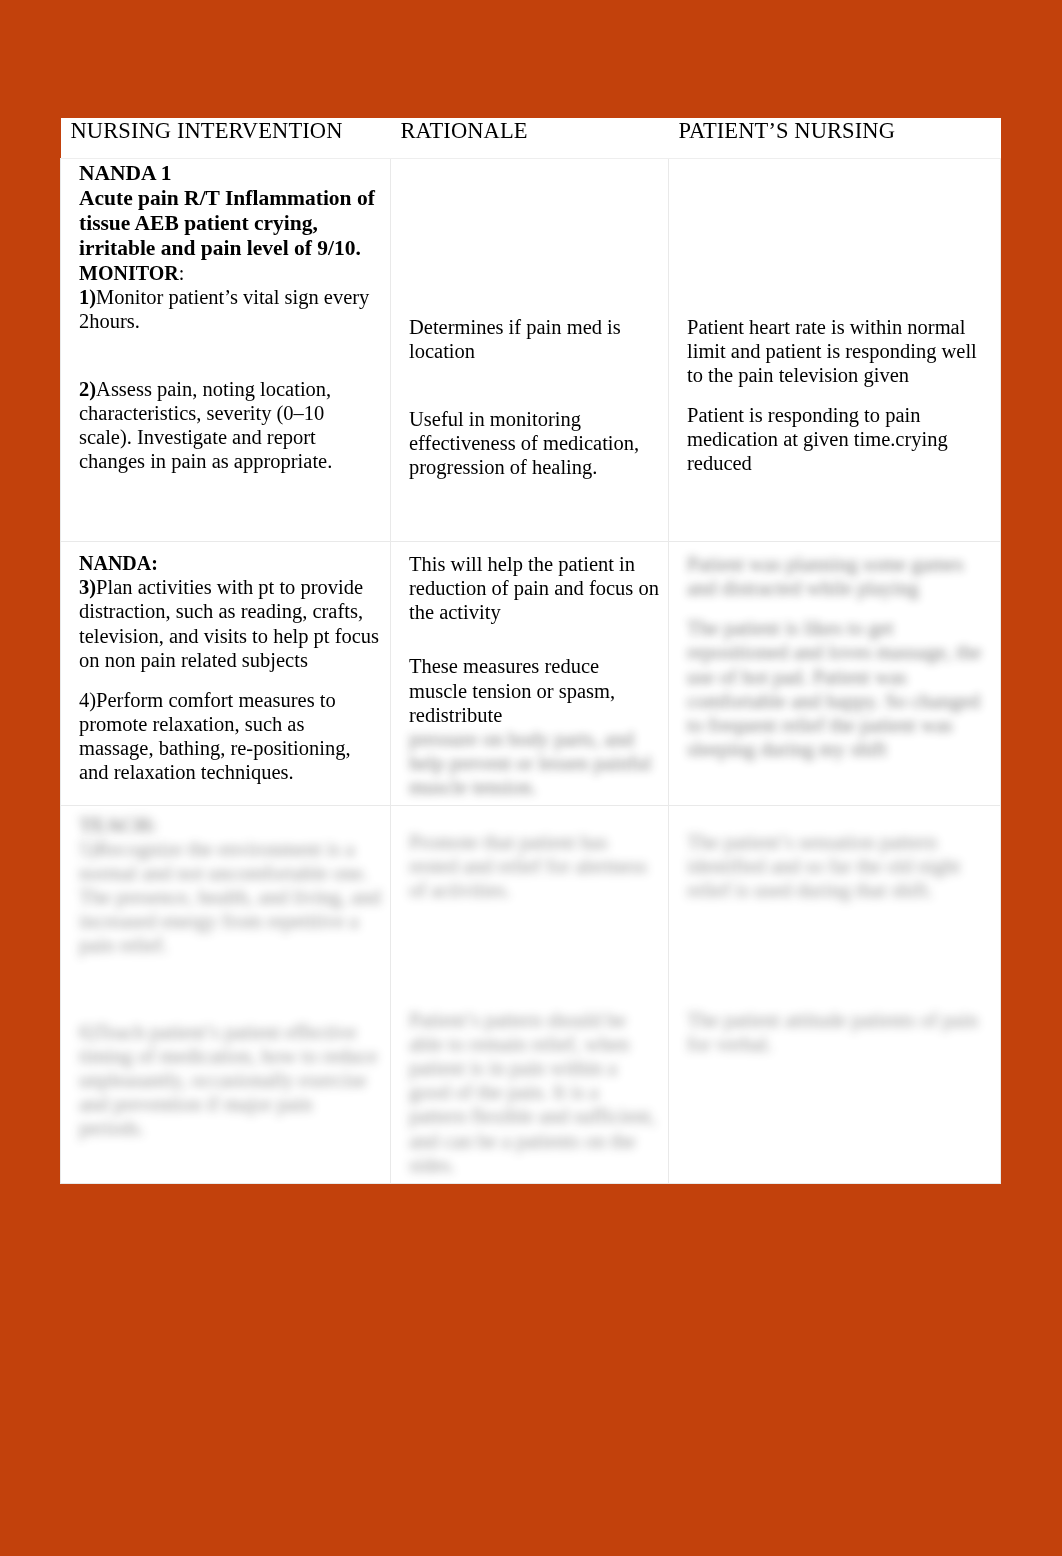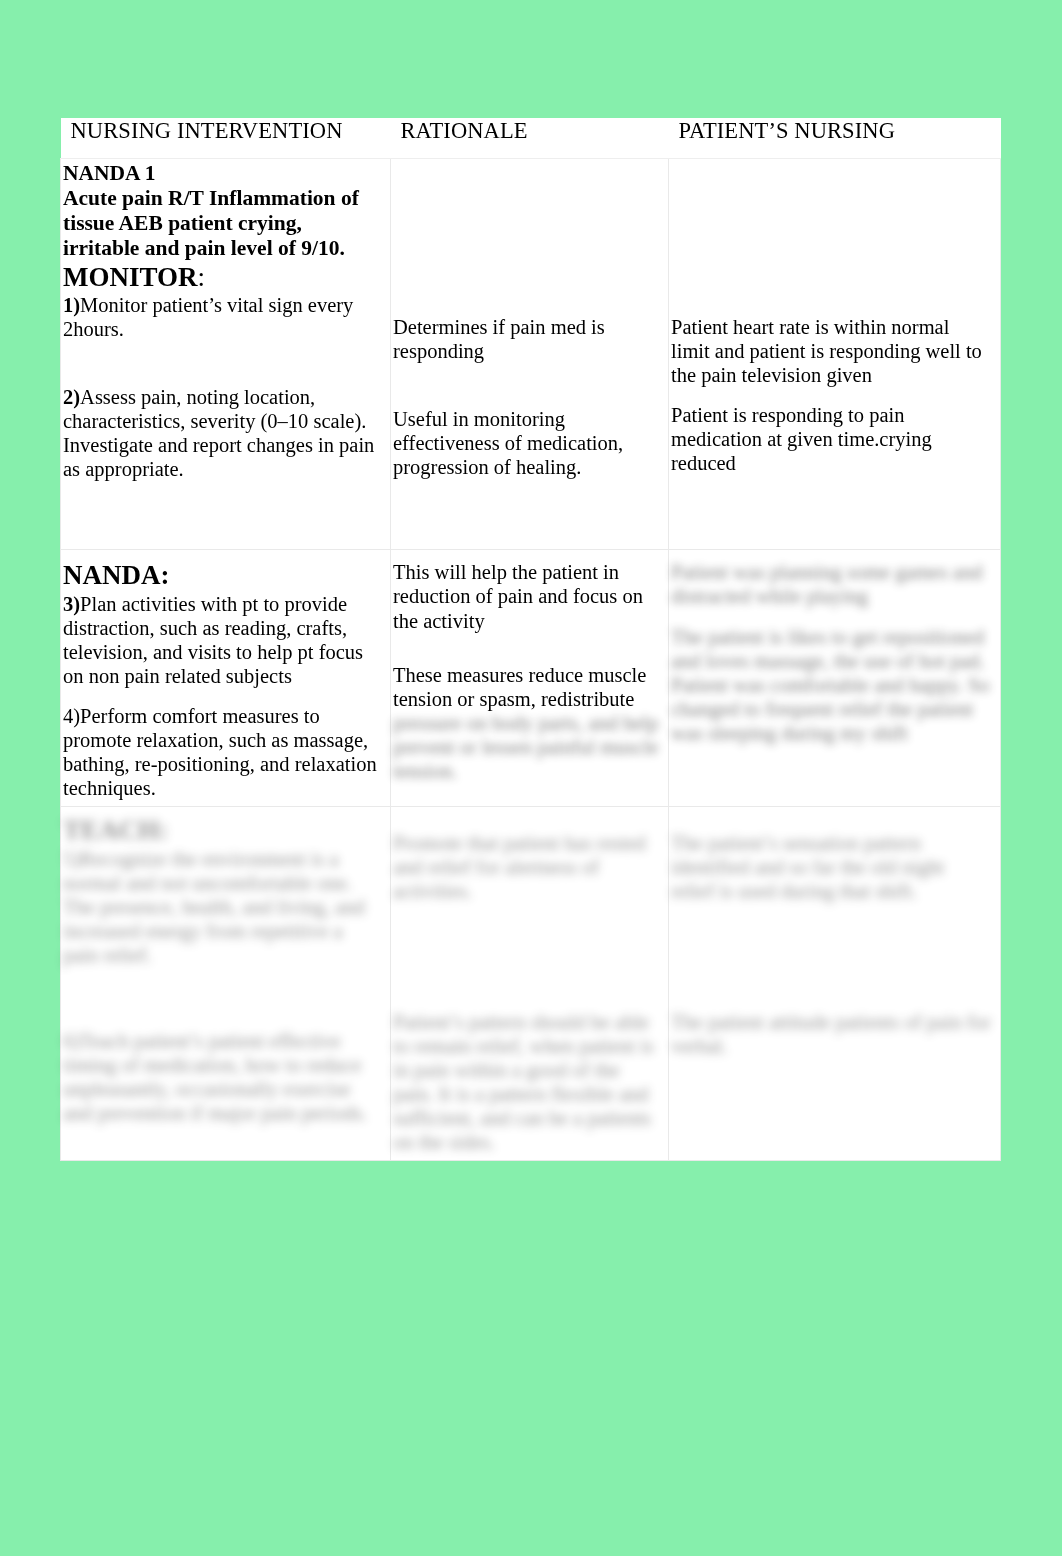--- a/index.html
+++ b/index.html
@@ -16,36 +16,36 @@
     position: relative;
     overflow: hidden;
   }
 
   .page {
     position: absolute;
     left: 0;
     top: 0;
     width: 1062px;
     height: 1556px;
-    background: #86efac;
+    background: #c2410c;
   }
 
   
   .care-table {
     position: absolute;
     left: 60px;
     top: 118px;
     width: 940px;
     border-collapse: collapse;
     table-layout: fixed;
   }
   .care-table td {
     border: 1px solid #e9e9e9;
     vertical-align: top;
-    padding: 2px 8px 6px 2px;
+    padding: 2px 8px 6px 18px;
     background: #ffffff;
   }
 
   col.c-intervention { width: 330px; }
   col.c-rationale    { width: 278px; }
   col.c-response     { width: 332px; }
 
   
   .hdr td {
     border: none;
@@ -65,21 +65,21 @@
     font-size: 20.5px;
     line-height: 1.175;
     font-family: Liberation Serif, serif;
   }
   .hd-nanda {
     font-size: 21.5px;
     line-height: 1.17;
     font-weight: bold;
   }
   .hd-section {
-    font-size: 27px;
+    font-size: 20px;
     line-height: 1.16;
     font-weight: bold;
   }
   .hd-section .thin {
     font-weight: normal;
   }
   .num {
     font-weight: bold;
   }
 
@@ -142,21 +142,21 @@
 
           <div class="txt"><span class="num">2)</span><span>Assess pain, noting location, characteristics, severity (0–10 scale). Investigate and report changes in pain as appropriate.</span></div>
 
           <div class="gap-xl"></div>
         </td>
 
         <td>
           <div class="gap-xl"></div>
           <div class="gap-md"></div>
           <div class="gap-xl"></div>
-          <div class="txt">Determines if pain med is responding</div>
+          <div class="txt">Determines if pain med is location</div>
           <div class="gap-lg"></div>
           <div class="txt">Useful in monitoring effectiveness of medication, progression of healing.</div>
         </td>
 
         <td>
           <div class="gap-xl"></div>
           <div class="gap-md"></div>
           <div class="gap-xl"></div>
           <div class="txt">Patient heart rate is within normal limit and patient is responding well to the pain television given</div>
           <div class="gap-sm"></div>

